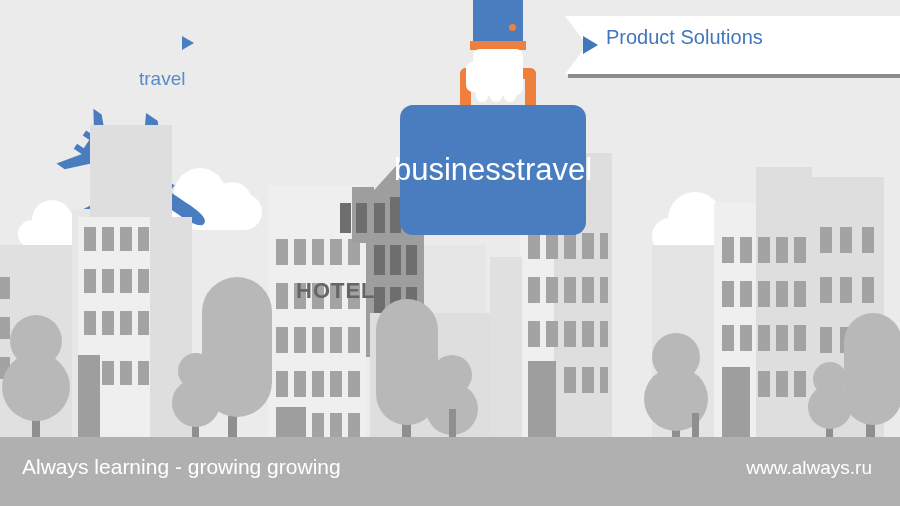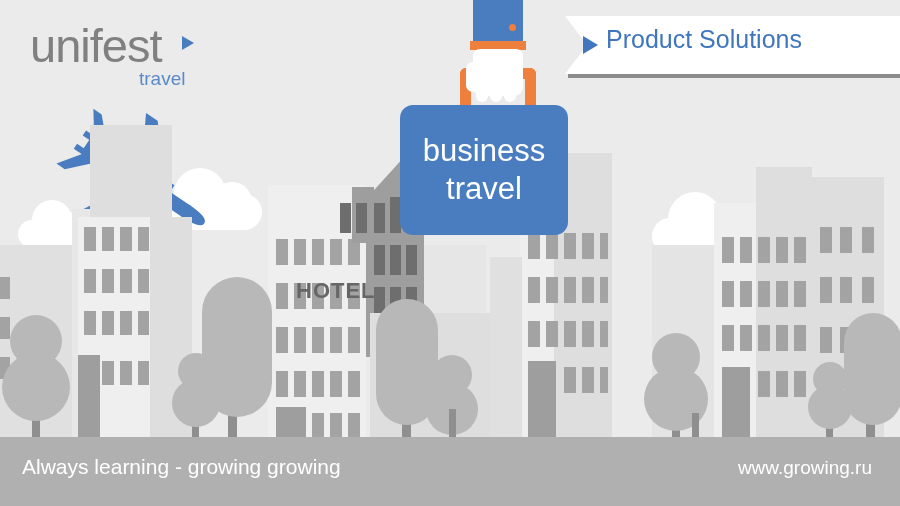--- a/index.html
+++ b/index.html
@@ -80,21 +80,21 @@
     top: 36px;
     width: 0; height: 0;
     border-top: 9px solid transparent;
     border-bottom: 9px solid transparent;
     border-left: 15px solid #3f76bd;
   }
   .banner-text {
     position: absolute;
     left: 606px;
     top: 27px;
-    font-size: 25px;
+    font-size: 20px;
     color: #3f76bd;
     line-height: 1;
     white-space: nowrap;
   }
 
   
   .cloud { position: absolute; }
   .cloud i {
     position: absolute;
     background: #ffffff;
@@ -245,26 +245,26 @@
     width: 76px;
     height: 11px;
     background: #ef7f3c;
     border-radius: 6px 6px 0 0;
   }
 
   .suitcase {
     position: absolute;
     left: 400px;
     top: 105px;
-    width: 168px;
+    width: 186px;
     height: 130px;
     background: #4a7dc0;
     border-radius: 13px;
     display: flex;
-    flex-direction: column;
+    flex-direction: row;
     align-items: center;
     justify-content: center;
   }
   .suitcase-line {
     font-size: 31px;
     color: #ffffff;
     line-height: 1.22;
     text-align: center;
     white-space: nowrap;
   }
@@ -277,21 +277,20 @@
     letter-spacing: 1px;
     line-height: 1;
   }
 </style>
 </head>
 <body>
 
 <div class="slide">
 
   <div class="logo">
-    <div class="logo-word">unifest</div>
     <div class="logo-arrow"></div>
     <div class="logo-sub">travel</div>
   </div>
 
   <div class="banner"></div>
   <div class="banner-underline"></div>
   <div class="banner-arrow"></div>
   <div class="banner-text">Product Solutions</div>
 
   <div class="cloud" id="cloud-a">
@@ -525,15 +524,15 @@
     <div class="finger" style="left:52px;"></div>
   </div>
 
   <div class="suitcase">
     <div class="suitcase-line">business</div>
     <div class="suitcase-line">travel</div>
   </div>
 
   <div class="ground"></div>
   <div class="footer-left">Always learning - growing growing</div>
-  <div class="footer-right">www.growing.ru</div>
+  <div class="footer-right">www.always.ru</div>
 
 </div>
 
 </body></html>

